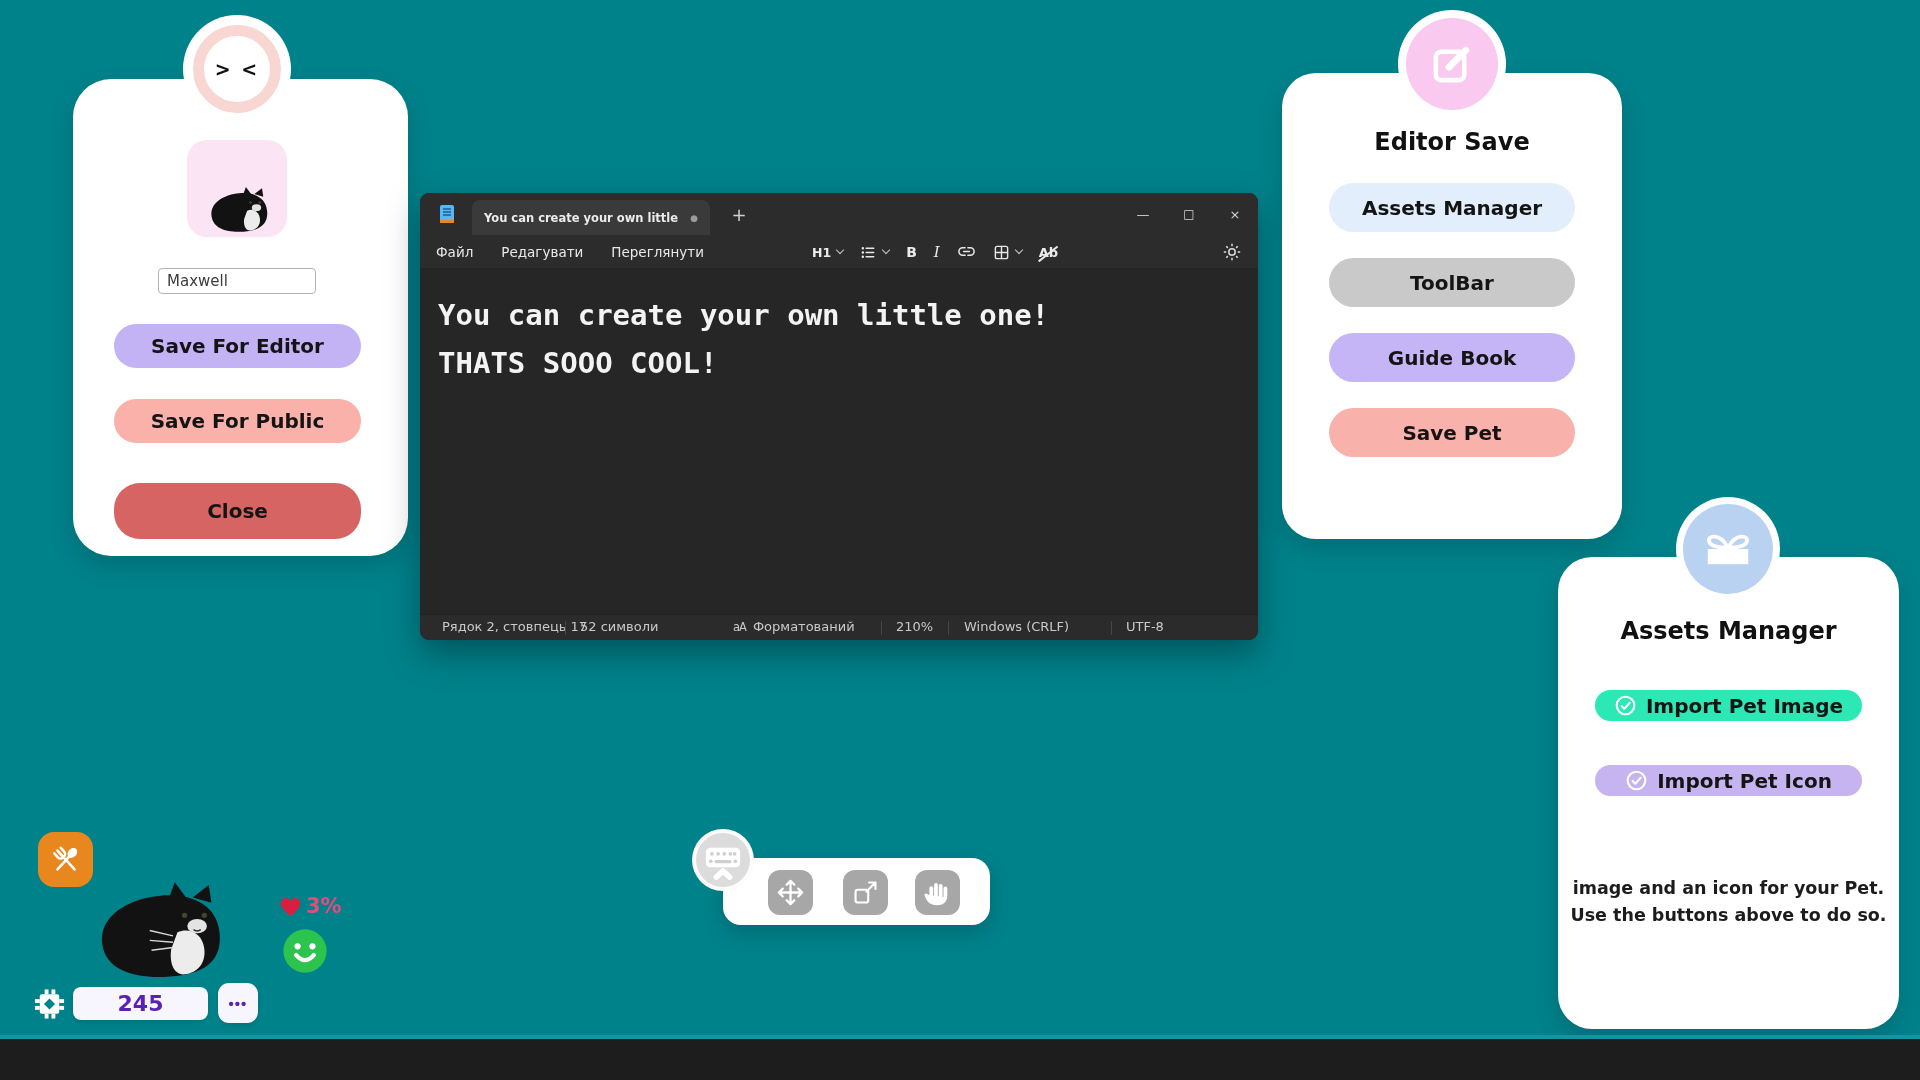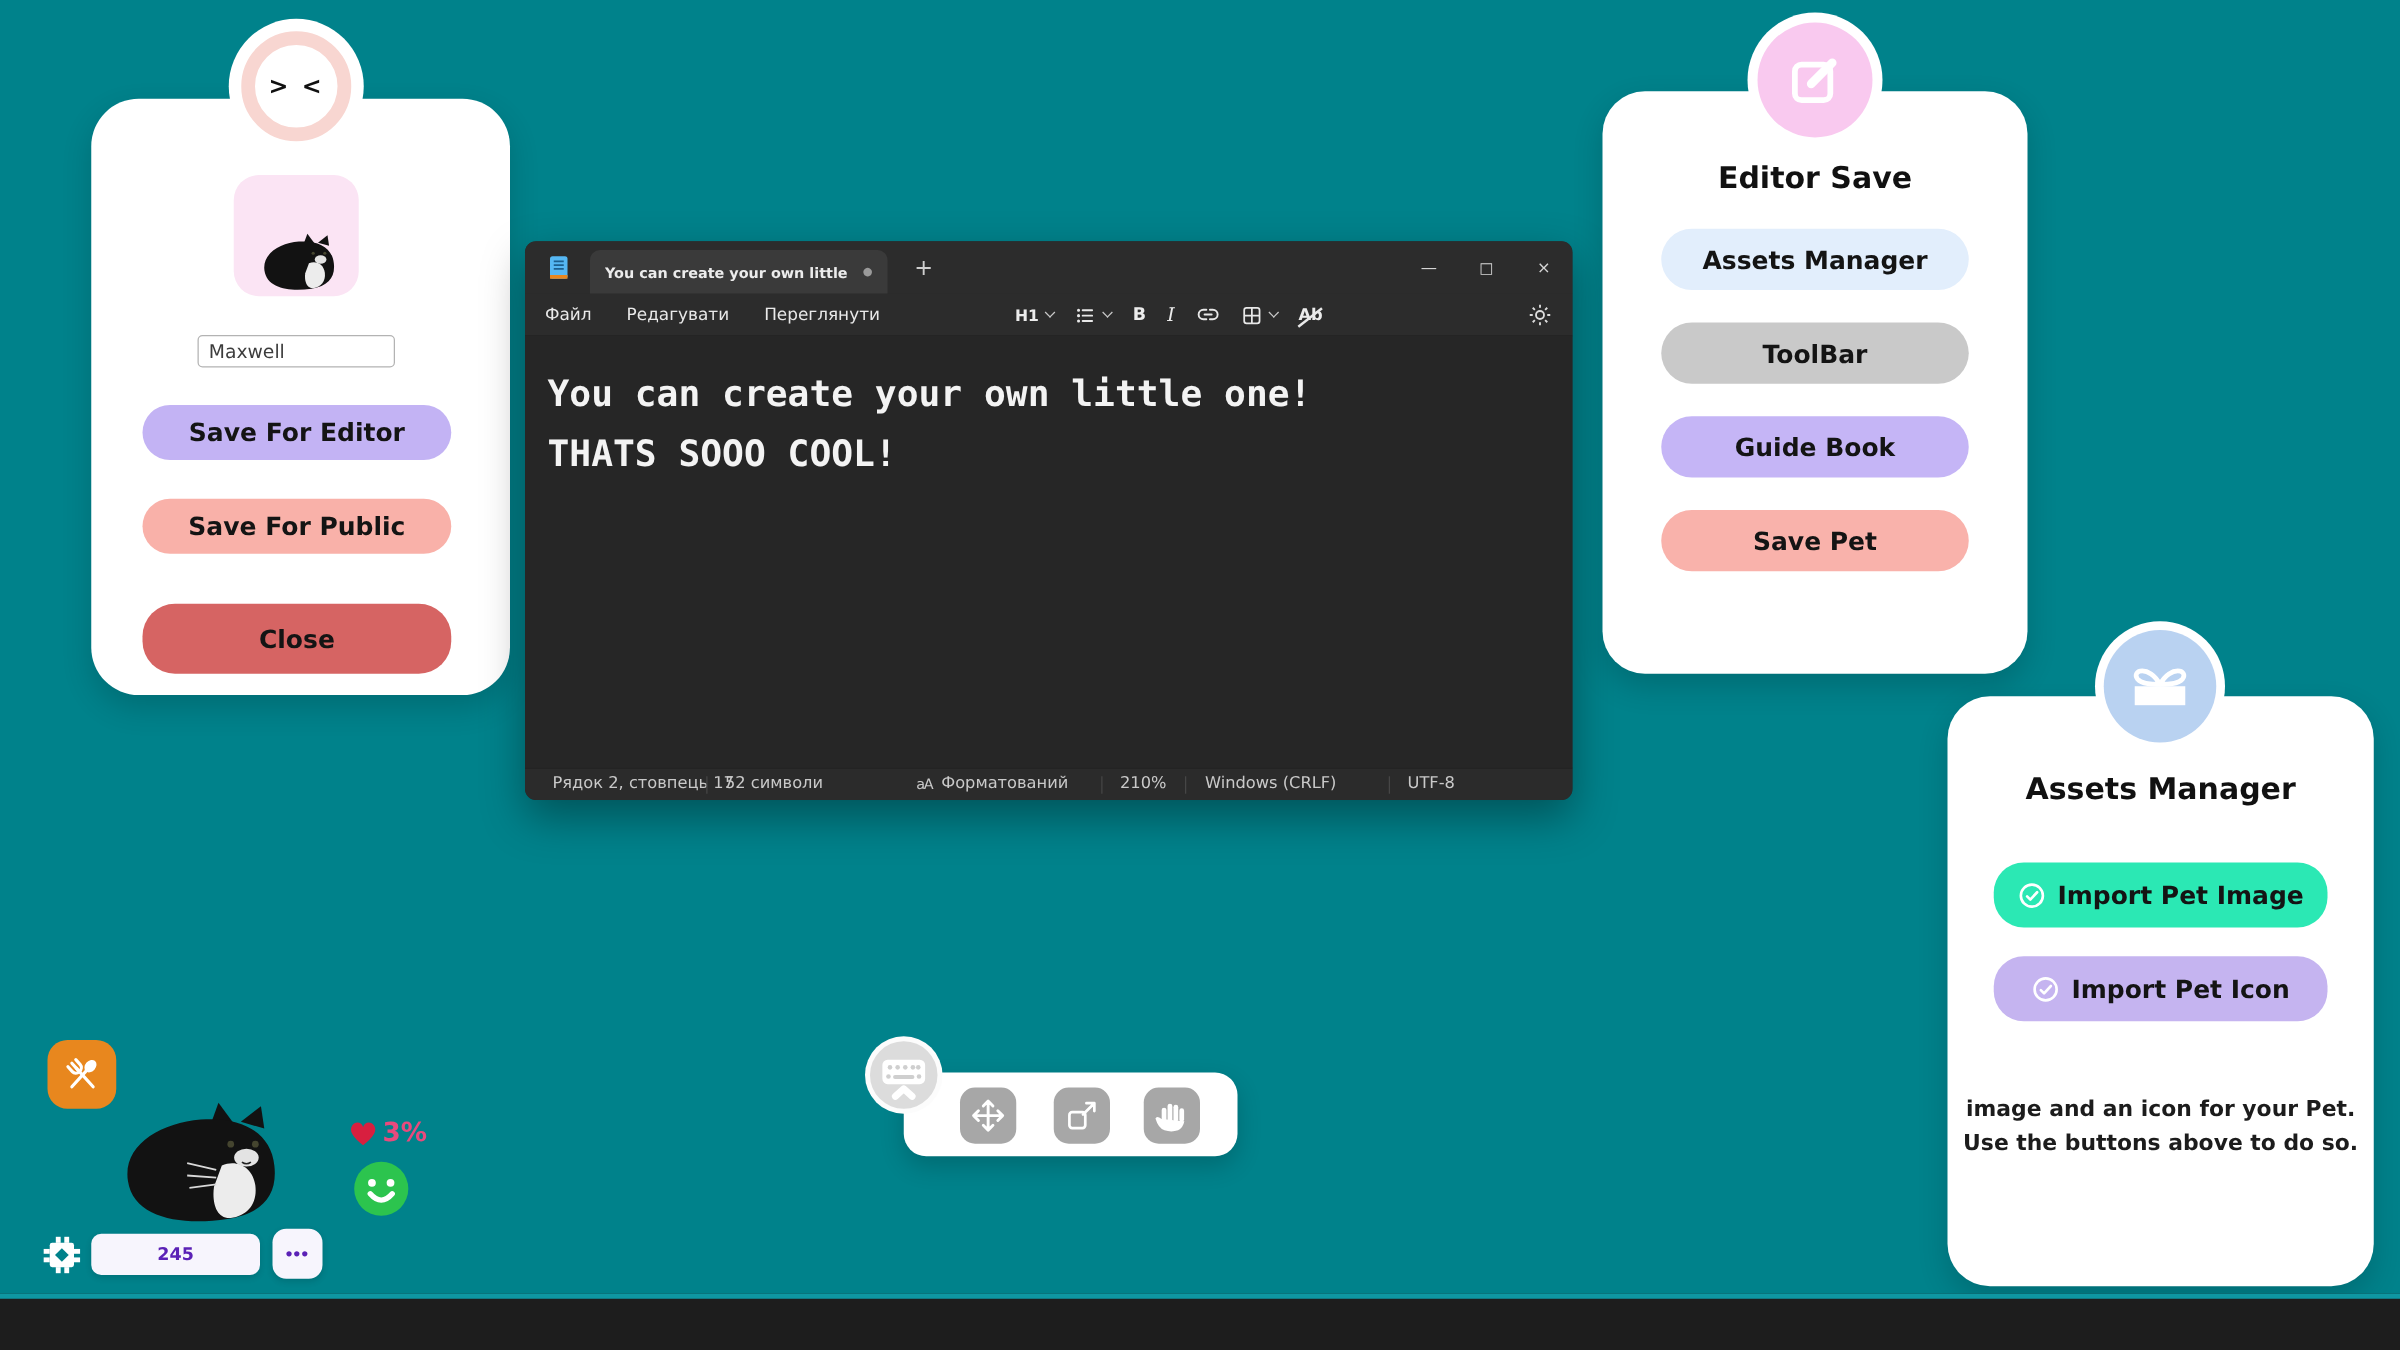--- a/index.html
+++ b/index.html
@@ -121,39 +121,39 @@
   #btn-toolbar { top:185px; }
   #btn-guide   { top:260px; }
   #btn-savepet { top:335px; }
 
   
   #assets-card { left:1558px; top:557px; width:341px; height:472px; border-radius:34px; }
   #assets-card .badge { left:118px; top:-60px; width:104px; height:104px; }
   #assets-badge-inner { width:90px; height:90px; border-radius:50%; background:#b9d2f1;
     display:flex; align-items:center; justify-content:center; }
   #assets-card .card-title { top:60px; }
-  .import-btn { left:37px; width:267px; height:52px; border-radius:24px; }
+  .import-btn { left:37px; width:267px; height:31px; border-radius:24px; }
   #btn-import-image { top:133px; }
   #btn-import-icon  { top:208px; }
   #assets-note {
     position:absolute; left:10px; right:10px; top:318px; text-align:center;
     font-size:17.5px; font-weight:600; color:#1c1c1c; line-height:27px;
   }
 
   
   #feed-btn { left:38px; top:832px; width:55px; height:55px; background:#e8871e;
     border-radius:16px; display:flex; align-items:center; justify-content:center; cursor:pointer; }
   #pet-cat { left:80px; top:872px; width:152px; height:118px; cursor:pointer; }
   #love-heart { left:277px; top:893px; width:27px; height:26px; }
   #love-value { left:306px; top:894px; font-weight:bold; font-size:21px; color:#e84a7d; }
   #mood-btn { left:282px; top:928px; width:46px; height:46px; cursor:pointer; }
   #chip-icon { left:33px; top:986px; width:33px; height:36px; }
   #points-pill { left:73px; top:987px; width:135px; height:33px; background:#f7f5fd;
     border-radius:8px; display:flex; align-items:center; justify-content:center;
-    font-weight:bold; font-size:14px; color:#5b21b6; box-shadow:0 2px 5px rgba(0,0,0,.12); }
+    font-weight:bold; font-size:22px; color:#5b21b6; box-shadow:0 2px 5px rgba(0,0,0,.12); }
   #more-btn { left:218px; top:983px; width:40px; height:40px; background:#f7f5fd;
     border-radius:11px; border:none; display:flex; align-items:center; justify-content:center;
     color:#5b21b6; font-weight:bold; font-size:15px; letter-spacing:1px; cursor:pointer;
     box-shadow:0 2px 5px rgba(0,0,0,.12); }
 
   
   #kb-toggle { left:692px; top:829px; width:62px; height:62px; background:#dcdcdc;
     border-radius:50%; border:4px solid rgba(255,255,255,.9);
     display:flex; align-items:center; justify-content:center; cursor:pointer; z-index:6; }
   #tool-pill { left:723px; top:858px; width:267px; height:67px; background:#fff;

